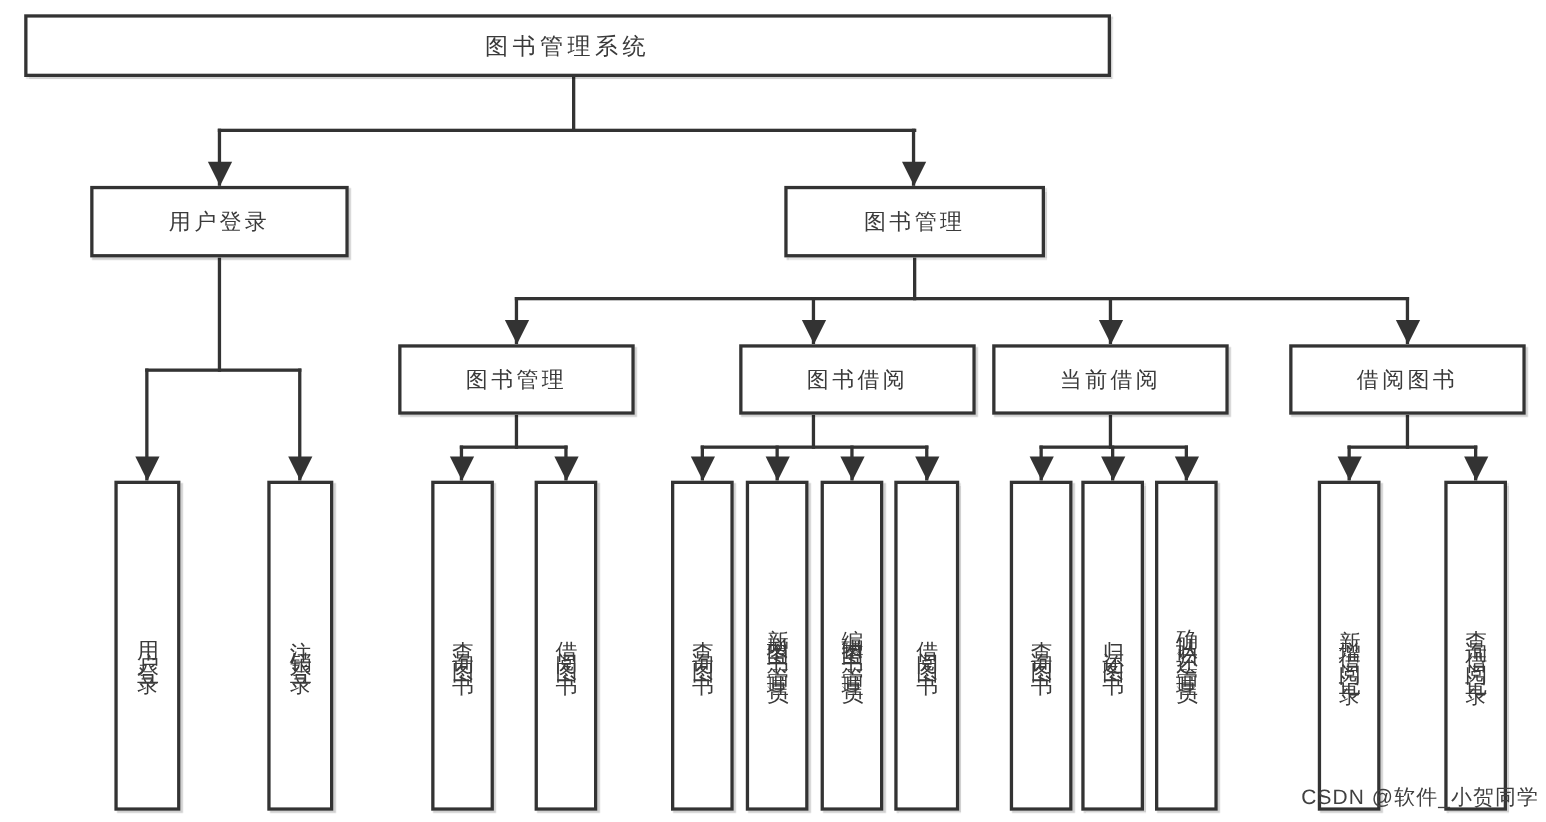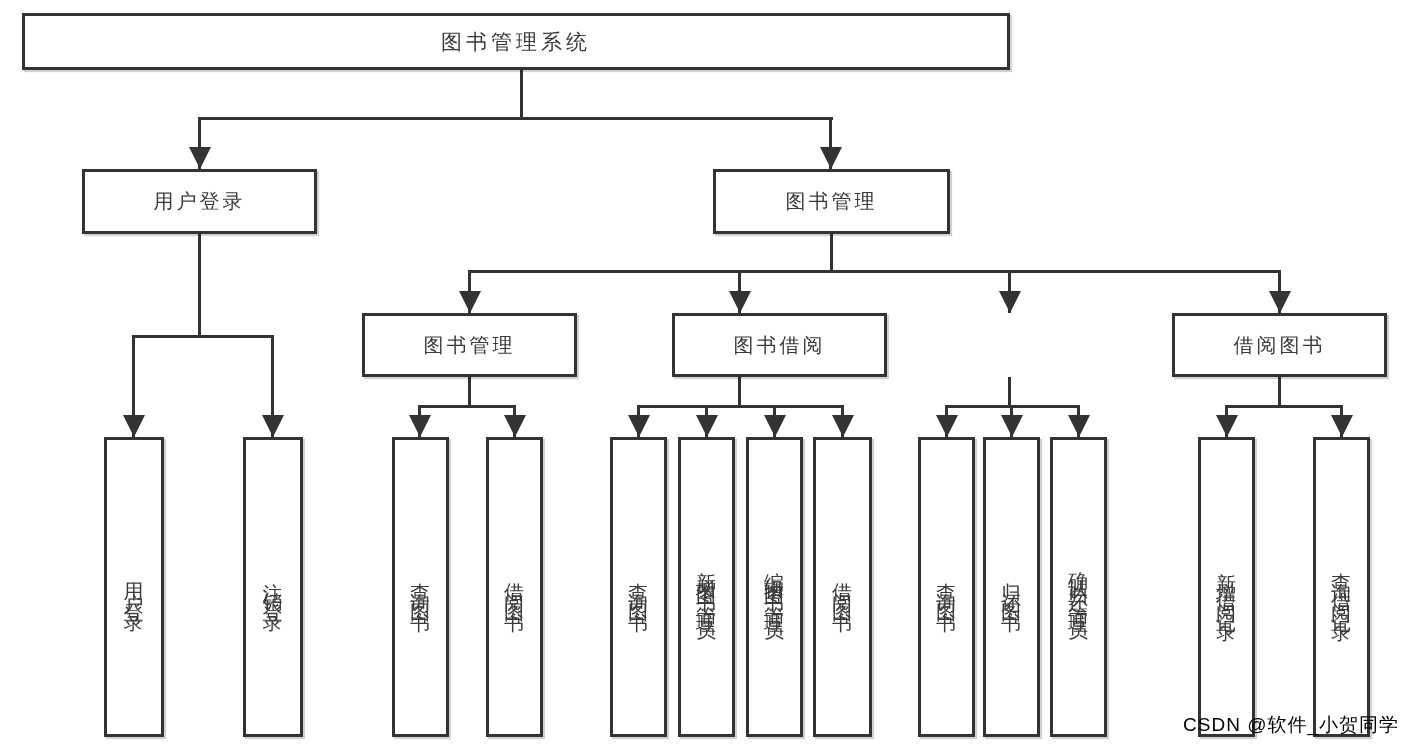--- a/index.html
+++ b/index.html
@@ -24,21 +24,21 @@
   }
   .vline { position:absolute; width:3px; background:#333333; z-index:1; }
   .hline { position:absolute; height:3px; background:#333333; z-index:1; }
   .arrow {
     position:absolute; width:0; height:0; z-index:1;
     border-left:11px solid transparent; border-right:11px solid transparent;
     border-top:22px solid #333333;
   }
   .watermark {
     position:absolute; top:712px; right:6px; z-index:5;
-    font-size:19px; letter-spacing:1px; color:#000000; white-space:nowrap;
+    font-size:19px; letter-spacing:1px; color:#404040; white-space:nowrap;
   }
 </style>
 </head>
 <body>
 
 <div class="stage">
 
   <div class="box" style="left:22px; top:13px; width:988px; height:57px;">
     <span class="hlabel root-label">图书管理系统</span>
   </div>
@@ -48,20 +48,23 @@
   </div>
   <div class="box" style="left:713px; top:169px; width:237px; height:65px;">
     <span class="hlabel">图书管理</span>
   </div>
 
   <div class="box" style="left:362px; top:313px; width:215px; height:64px;">
     <span class="hlabel">图书管理</span>
   </div>
   <div class="box" style="left:632px; top:313px; width:215px; height:64px;margin-left:40px;">
     <span class="hlabel">图书借阅</span>
+  </div>
+  <div class="box" style="left:902px; top:313px; width:215px; height:64px;">
+    <span class="hlabel">当前借阅</span>
   </div>
   <div class="box" style="left:1172px; top:313px; width:215px; height:64px;">
     <span class="hlabel">借阅图书</span>
   </div>
 
   <div class="box" style="left:104px; top:437px; width:60px; height:300px;">
     <span class="vlabel">用户登录</span>
   </div>
   <div class="box" style="left:243px; top:437px; width:60px; height:300px;">
     <span class="vlabel">注销登录</span>

